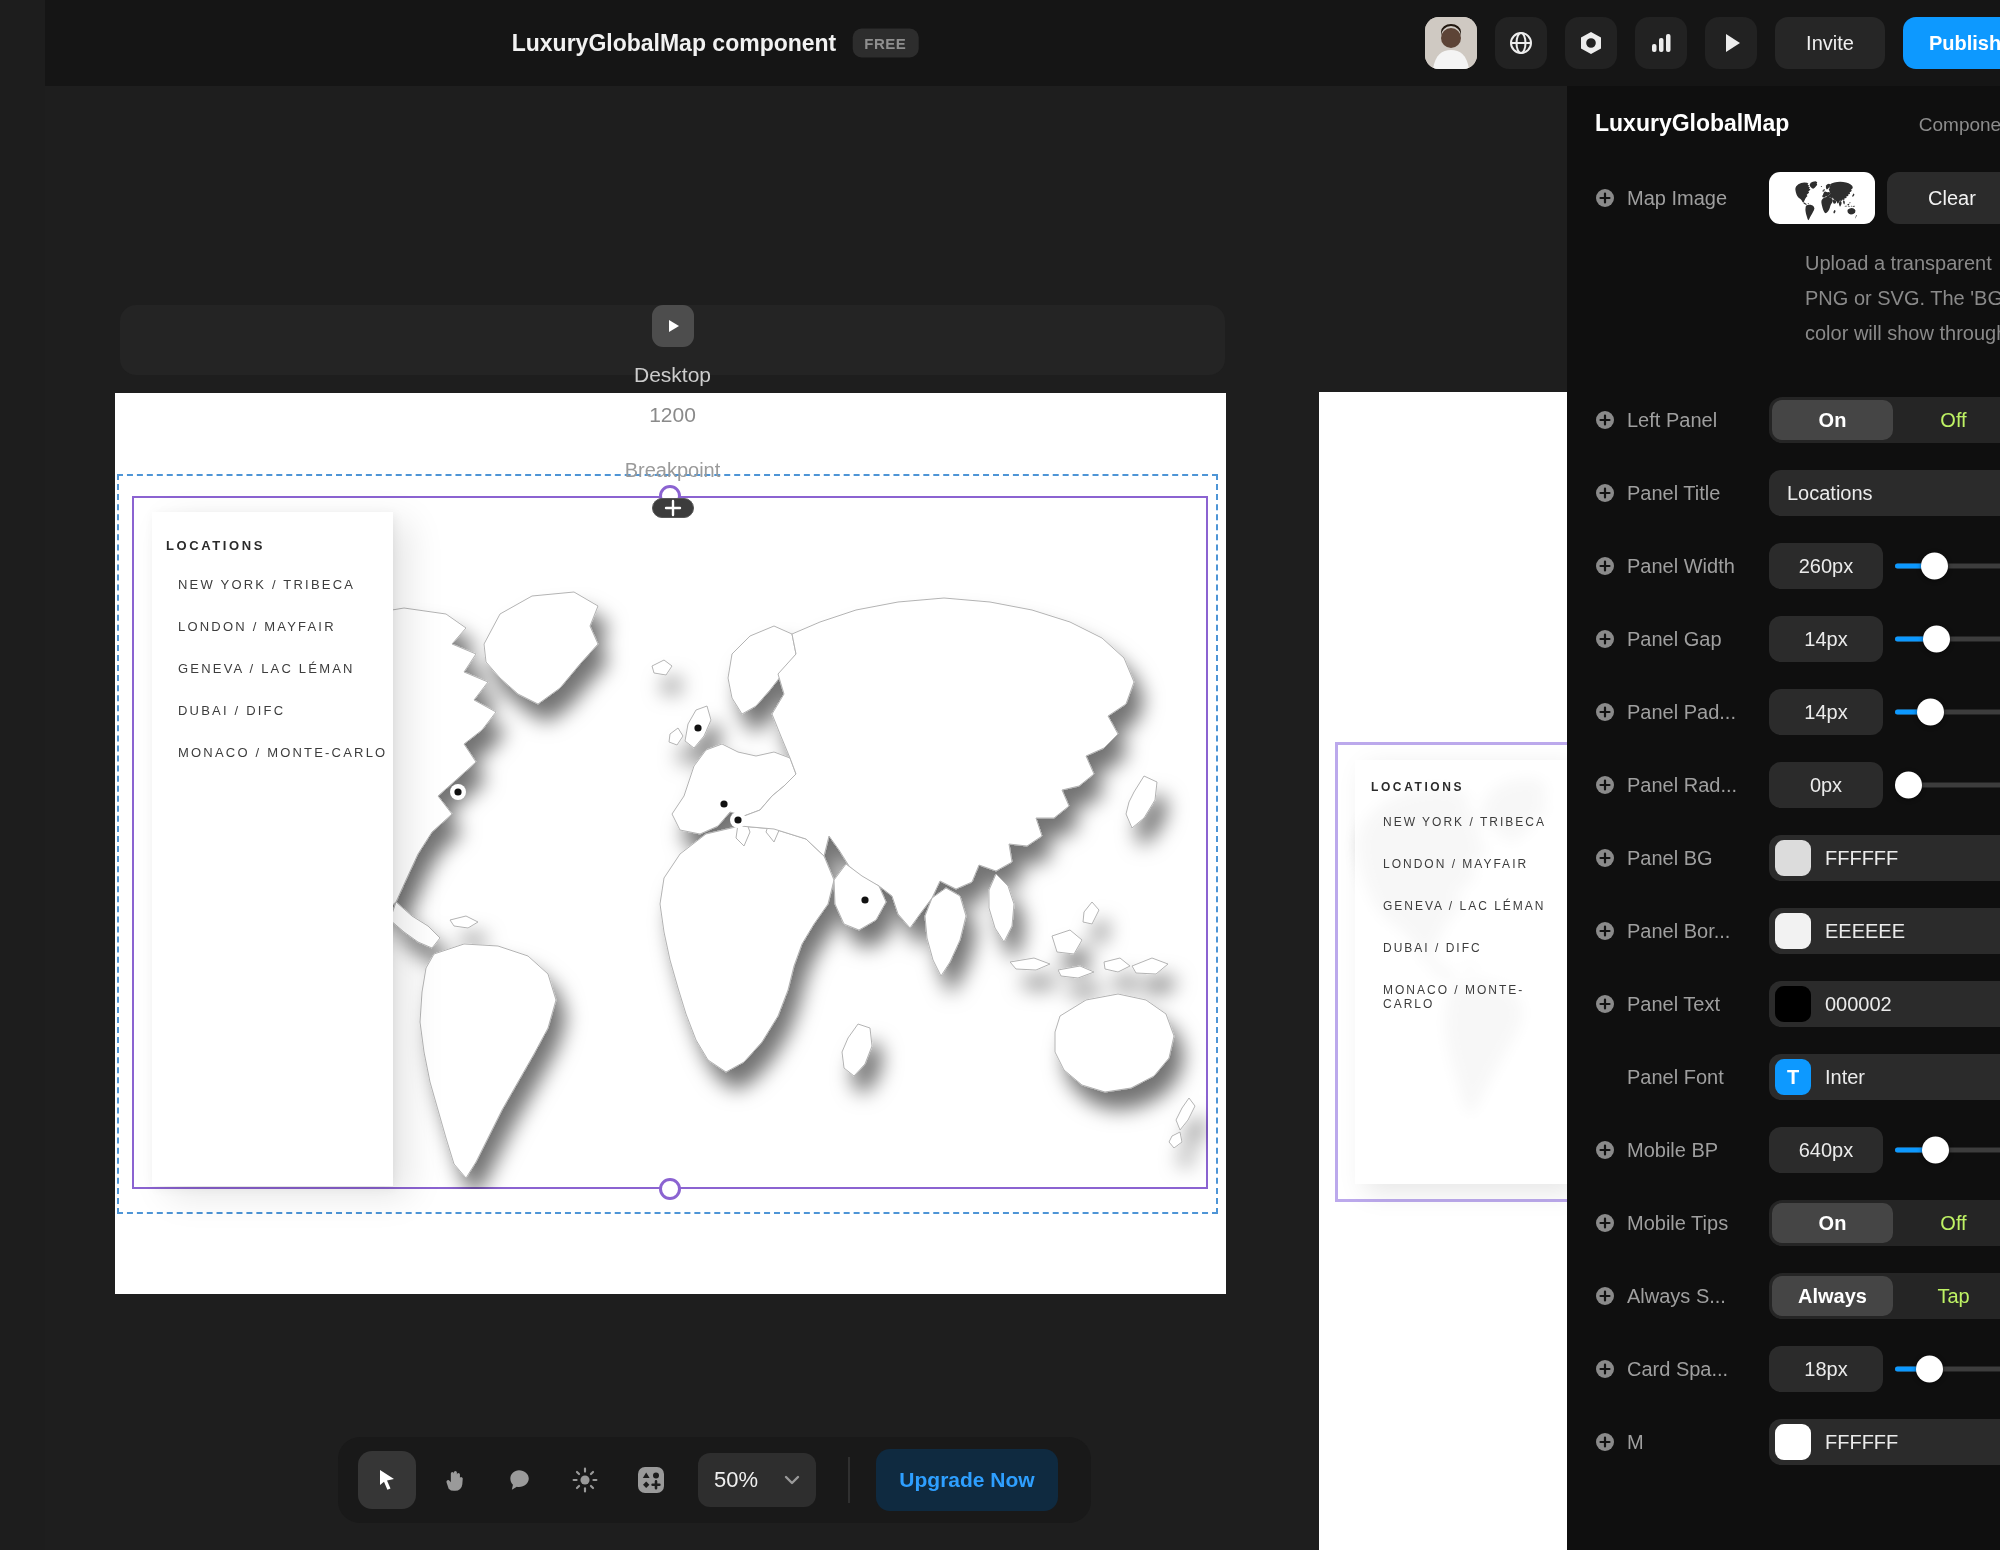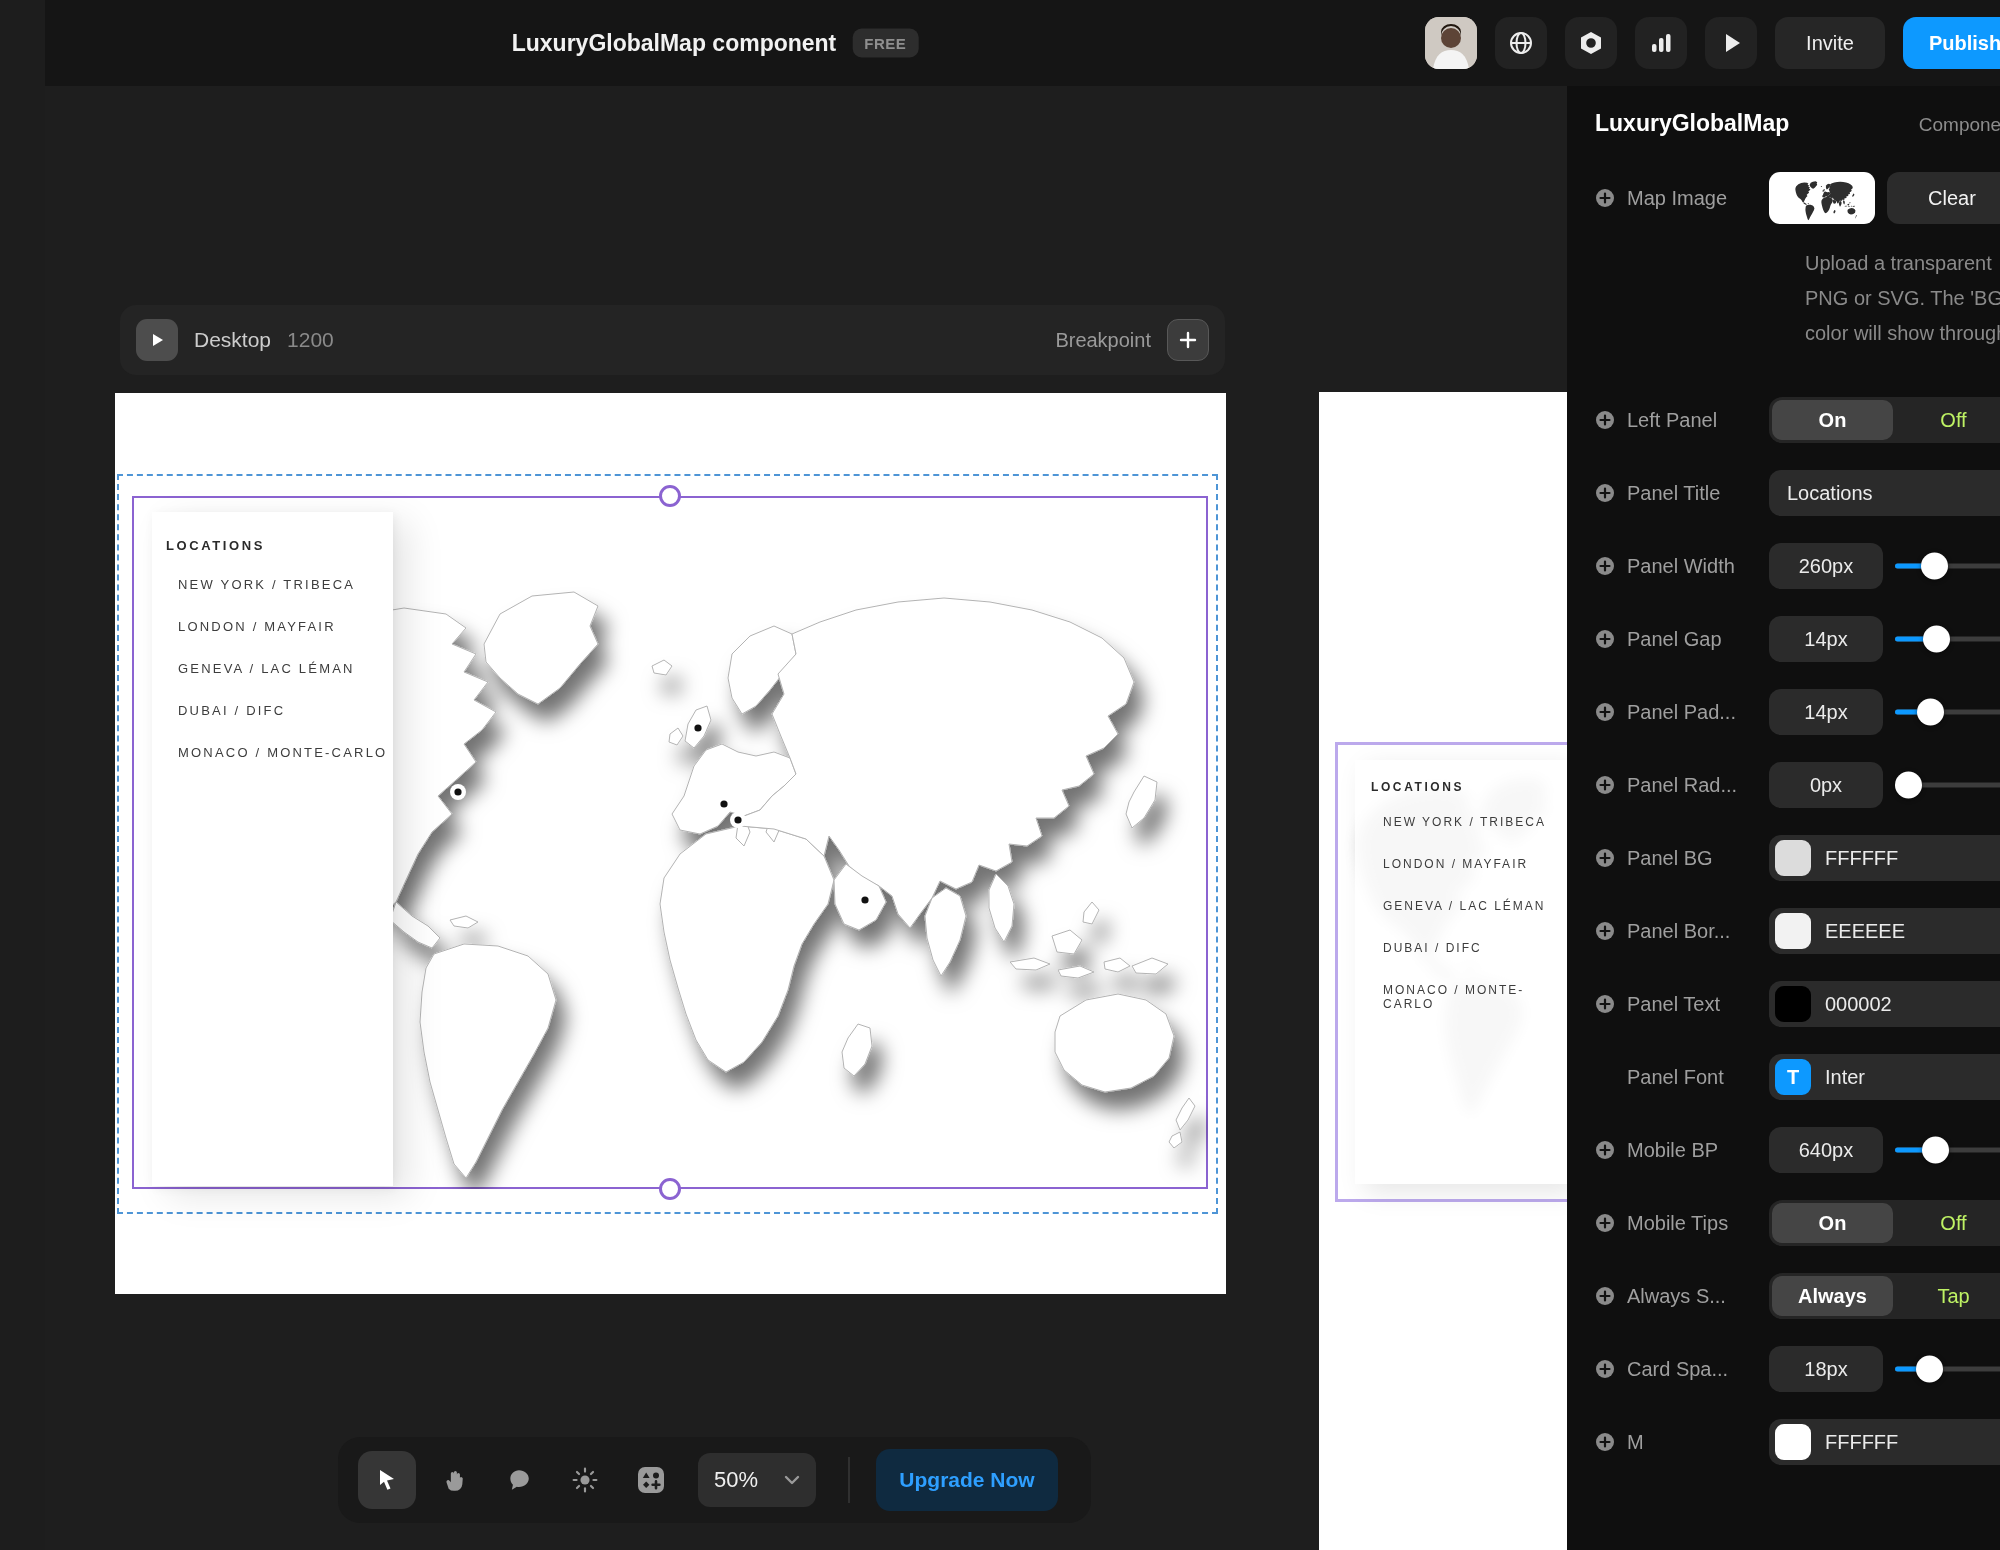--- a/index.html
+++ b/index.html
@@ -162,21 +162,21 @@
       <div class="icon-btn">
         <svg width="26" height="26" viewBox="0 0 26 26">
           <path d="M8,4 L22,13 L8,22 Z" fill="#ededed"></path>
         </svg>
       </div>
       <div class="btn btn-invite">Invite</div>
       <div class="btn btn-publish">Publish</div>
     </div>
   </div>
 
-  <div class="bp-bar" style="left:75px; top:305px; width:1105px;">
+  <div class="bp-bar" style="left:75px; top:305px; width:1105px;flex-direction:column;">
     <div class="bp-play">
       <svg width="16" height="16" viewBox="0 0 16 16">
           <path d="M4,2 L14,8 L4,14 Z" fill="#ffffff"></path>
         </svg>
     </div>
     <span class="bp-name">Desktop</span>
     <span class="bp-range">1200</span>
     <span class="bp-spacer"></span>
     <span class="bp-breakpoint">Breakpoint</span>
     <div class="bp-add">

